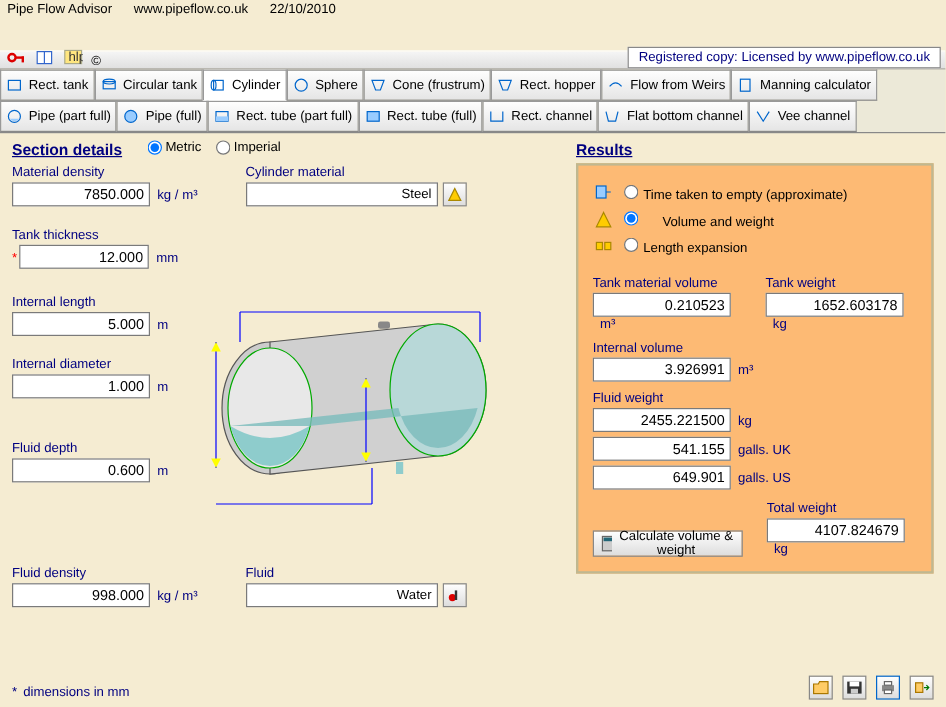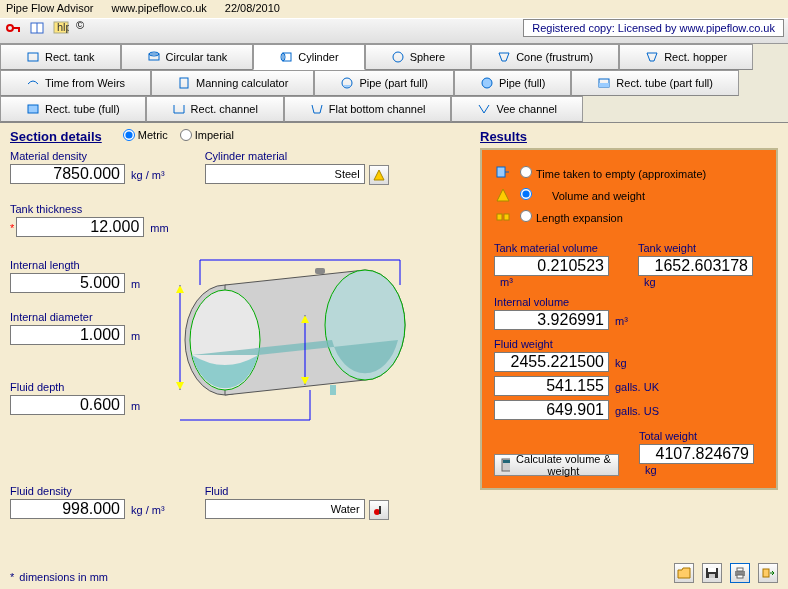--- a/index.html
+++ b/index.html
@@ -1,58 +1,58 @@
 <!DOCTYPE html>
 <html><head>
 <meta charset="utf-8">
 <style>
 * { box-sizing: border-box; margin: 0; padding: 0; font-family: "MS Sans Serif", Arial, sans-serif; font-size: 11px; }
 body { background: #f5ecd2; width: 788px; height: 589px; overflow: hidden; color: #000080; }
 .titlebar { height: 18px; background: #f5ecd2; padding: 2px 6px; display: flex; gap: 18px; color: #000; }
-.toolbar1 { height: 26px; background: linear-gradient(#f5f5f5,#e0e0e0); border-top:1px solid #fff; border-bottom:1px solid #999; display:flex; align-items:flex-start; padding:0 4px; gap:6px; }
+.toolbar1 { height: 16px; background: linear-gradient(#f5f5f5,#e0e0e0); border-top:1px solid #fff; border-bottom:1px solid #999; display:flex; align-items:flex-end; padding:0 4px; gap:6px;margin-top:24px; }
 .toolbar1 .ico { width:18px; height:18px; display:inline-flex; align-items:center; justify-content:center; cursor:pointer; }
 .reg { margin-left:auto; border:1px solid #888; background:#fff; padding:2px 8px; color:#000080; }
 .tabs { display:flex; flex-wrap:wrap; background:#ece9d8; border-bottom:1px solid #888; }
-.tab { height:26px; border:1px solid #999; border-bottom:1px solid #888; background:linear-gradient(#fefefe,#e5e5e5); display:flex; align-items:center; gap:5px; padding:0 25px; cursor:pointer; color:#000; white-space:nowrap; }
+.tab { height:26px; border:1px solid #999; border-bottom:1px solid #888; background:linear-gradient(#fefefe,#e5e5e5); display:flex; align-items:center; gap:5px; padding:0 4px; cursor:pointer; color:#000; white-space:nowrap; }
 .tab.active { background:#fff; border-bottom:1px solid #fff; }
 .tab .ti { width:14px; height:14px; }
 .main { display:flex; padding:6px 10px 4px 10px; gap:10px; }
 .left { width:460px; }
 .right { flex:1; }
 .hdr { font-weight:bold; font-size:13px; text-decoration:underline; color:#000080; margin-bottom:4px; }
 .radiorow { display:inline-flex; gap:12px; margin-left:18px; font-size:11px; color:#000; }
 .radiorow label { display:flex; align-items:center; gap:3px; }
 input[type=radio]{ width:12px; height:12px; }
 .row { margin-top:6px; }
 .lbl { color:#000080; margin-bottom:2px; }
-.inp { width:115px; height:20px; border:1px solid #7a7a7a; background:#fff; text-align:right; padding:2px 4px; font-size:16px; color:#000; }
+.inp { width:115px; height:20px; border:1px solid #7a7a7a; background:#fff; text-align:right; padding:2px 4px; font-size:12px; color:#000; }
 .sel { width:160px; height:20px; border:1px solid #7a7a7a; background:#fff; padding:2px 4px; font-size:11px; color:#000;text-align:right; }
 .unit { margin-left:6px; color:#000080; }
 .star { color:red; margin-right:2px; }
 .matrow { display:flex; gap:40px; }
 .btnico { width:20px; height:20px; border:1px solid #888; background:linear-gradient(#fefefe,#ddd); display:inline-flex; align-items:center; justify-content:center; cursor:pointer; vertical-align:middle; margin-left:4px;}
 .diagram { width:250px; height:200px; position:absolute; left:170px; top:240px; }
-.resultsbox { border:2px solid #c0b890; background:#f97316; padding:10px 12px 12px 12px; margin-top:4px; }
+.resultsbox { border:2px solid #c0b890; background:#fdba74; padding:10px 12px 12px 12px; margin-top:4px; }
 .optrow { display:flex; align-items:center; gap:8px; margin:4px 0; color:#000; }
 .optrow .oi { width:18px; height:18px; display:inline-flex; align-items:center; justify-content:center; }
 .rfield { margin-top:8px; }
 .rgrid { display:flex; gap:20px; }
 .rcol { flex:1; }
 .calcbtn { height:22px; border:1px solid #888; background:linear-gradient(#fefefe,#ddd); display:inline-flex; align-items:center; gap:5px; padding:0 6px; cursor:pointer; color:#000;margin-top:26px; }
 .footer { position:absolute; bottom:6px; left:10px; color:red; font-size:11px; }
 .footer span { color:#000080; }
 .btnbar { position:absolute; bottom:6px; right:10px; display:flex; gap:4px; }
 </style>
 </head>
 <body>
 
 <div class="titlebar">
   <span>Pipe Flow Advisor</span>
   <span>www.pipeflow.co.uk</span>
-  <span>22/08/2010</span>
+  <span>22/10/2010</span>
 </div>
 
 <div class="toolbar1">
   <span class="ico">
       <svg width="16" height="14">
         <circle cx="5" cy="7" r="3" fill="none" stroke="#d00" stroke-width="2"></circle>
         <rect x="8" y="6" width="7" height="2" fill="#d00"></rect>
         <rect x="13" y="6" width="2" height="5" fill="#d00"></rect>
       </svg>
     </span>
@@ -108,21 +108,21 @@
   <div class="tab">
       <svg class="ti">
         <polygon points="2,3 12,3 9,11 5,11" fill="none" stroke="#06c"></polygon>
       </svg>
       <span>Rect. hopper</span>
     </div>
   <div class="tab">
       <svg class="ti">
         <path d="M2,8 Q7,2 12,8" fill="none" stroke="#06c"></path>
       </svg>
-      <span>Time from Weirs</span>
+      <span>Flow from Weirs</span>
     </div>
   <div class="tab">
       <svg class="ti">
         <rect x="3" y="2" width="8" height="10" fill="none" stroke="#06c"></rect>
       </svg>
       <span>Manning calculator</span>
     </div>
   <div class="tab">
       <svg class="ti">
         <circle cx="7" cy="7" r="5" fill="none" stroke="#06c"></circle>
@@ -195,21 +195,21 @@
         <input class="sel" value="Steel" style=""><span class="btnico">
             <svg width="12" height="12">
               <polygon points="6,1 11,11 1,11" fill="#fc0" stroke="#a80"></polygon>
             </svg>
           </span>
       </div>
     </div>
 
     <div class="row" style="margin-top:18px;">
       <div class="lbl">Tank thickness</div>
-      <span class="star">*</span><input class="inp" style="width: 128px;" value="12.000"><span class="unit">mm</span>
+      <span class="star">*</span><input class="inp" style="width: 108px;" value="12.000"><span class="unit">mm</span>
     </div>
 
     <div class="row" style="margin-top:22px;">
       <div class="lbl">Internal length</div>
       <input class="inp" value="5.000" style=""><span class="unit">m</span>
     </div>
 
     <div class="row" style="margin-top:18px;">
       <div class="lbl">Internal diameter</div>
       <input class="inp" value="1.000" style=""><span class="unit">m</span>

